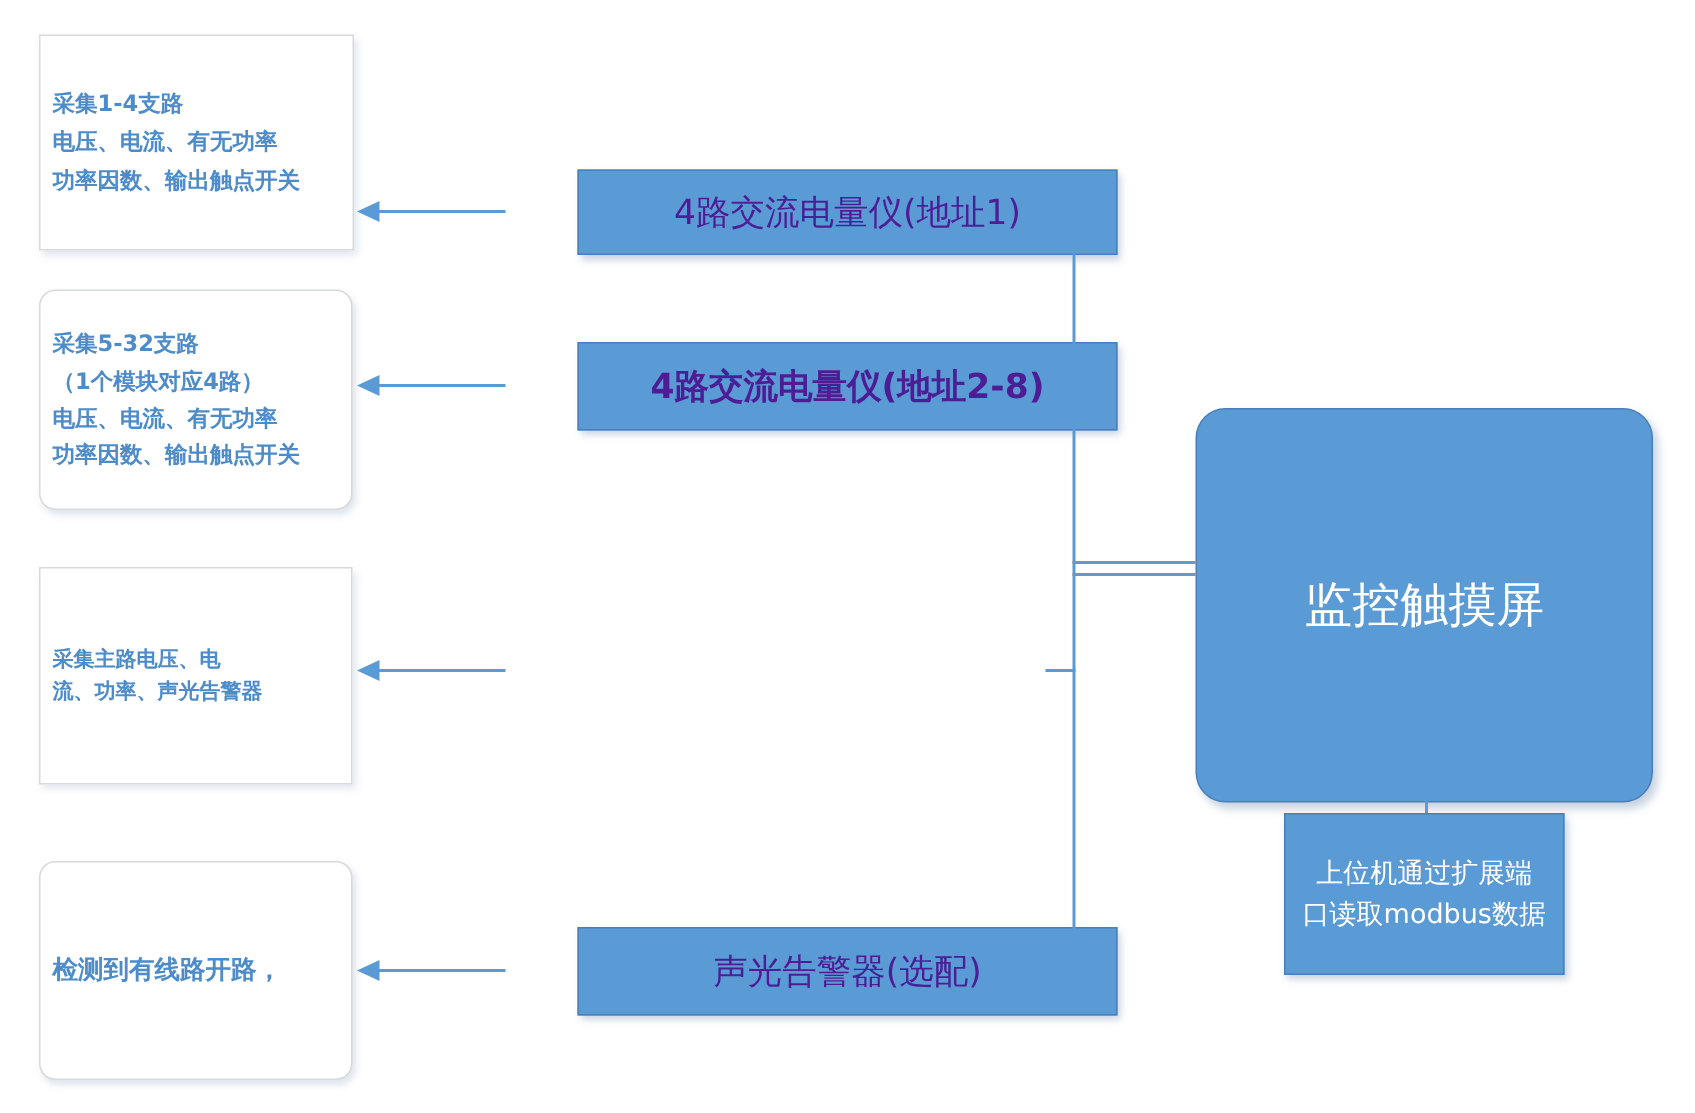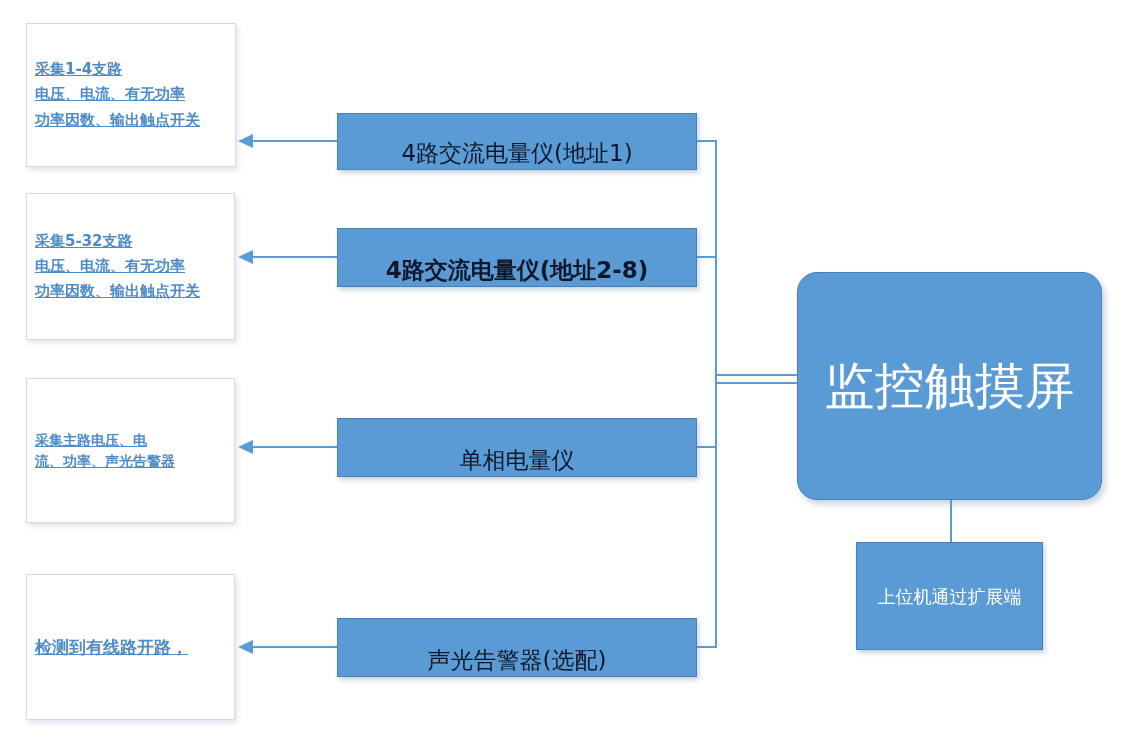--- a/index.html
+++ b/index.html
@@ -13,47 +13,47 @@
   
   .wbox {
     position:absolute;
     background:#ffffff;
     border:1px solid #d9d9d9;
     box-shadow:2px 3px 5px rgba(150,170,195,0.30);
     display:flex; flex-direction:column; justify-content:center;
     padding-left:8px; box-sizing:border-box;
     color:#4d8bc9; font-weight:bold;
     text-align:left;
-    text-decoration:underline;
   }
   .wbox span { display:block; }
   
   .bbox {
     position:absolute;
     background:#5b9bd5;
     border:1px solid #4a7ebb;
     box-shadow:2px 3px 5px rgba(130,155,185,0.45);
-    color:#0f172a;
-    display:flex; align-items:flex-end; justify-content:center;
+    color:#4c1d95;
+    display:flex; align-items:center; justify-content:center;
     box-sizing:border-box;
     font-size:23px;
     text-align:center;
+    margin-left:48px;
   }
   
   .mainbox {
     position:absolute;
-    left:797px; top:272px; width:305px; height:228px;
+    left:797px; top:272px; width:305px; height:263px;
     background:#5b9bd5;
     border:1px solid #4a7ebb;
     border-radius:20px;
     box-shadow:3px 4px 6px rgba(130,155,185,0.45);
     color:#ffffff;
     display:flex; align-items:center; justify-content:center;
     box-sizing:border-box;
-    font-size:50px;
+    font-size:32px;
   }
   
   .notebox {
     position:absolute;
     left:856px; top:542px; width:187px; height:108px;
     background:#5b9bd5;
     border:1px solid #4a7ebb;
     box-shadow:2px 3px 5px rgba(130,155,185,0.45);
     color:#ffffff;
     display:flex; flex-direction:column; align-items:center; justify-content:center;
@@ -75,57 +75,56 @@
 <body>
 
 <div class="canvas">
 
   <div class="wbox" style="left:26px; top:23px; width:210px; height:144px; font-size:15px; line-height:1.7;">
     <span>采集1-4支路</span>
     <span>电压、电流、有无功率</span>
     <span>功率因数、输出触点开关</span>
   </div>
 
-  <div class="wbox" style="left:26px; top:193px; width:209px; height:147px; font-size:15px; line-height:1.65;">
+  <div class="wbox" style="left:26px; top:193px; width:209px; height:147px; font-size:15px; line-height:1.65;border-radius:11px;">
     <span>采集5-32支路</span>
+    <span>（1个模块对应4路）</span>
     <span>电压、电流、有无功率</span>
     <span>功率因数、输出触点开关</span>
   </div>
 
   <div class="wbox" style="left:26px; top:378px; width:209px; height:145px; font-size:14px; line-height:1.5;">
     <span>采集主路电压、电</span>
     <span>流、功率、声光告警器</span>
   </div>
 
-  <div class="wbox" style="left:26px; top:574px; width:209px; height:146px; font-size:17px; line-height:1.55;">
+  <div class="wbox" style="left:26px; top:574px; width:209px; height:146px; font-size:17px; line-height:1.55;border-radius:11px;">
     <span>检测到有线路开路，</span>
   </div>
 
   <div class="bbox" style="left:337px; top:113px; width:360px; height:57px;">
     <span>4路交流电量仪(地址1)</span>
   </div>
 
   <div class="bbox" style="left:337px; top:228px; width:360px; height:59px;font-weight:bold;">
     <span>4路交流电量仪(地址2-8)</span>
   </div>
 
-  <div class="bbox" style="left:337px; top:418px; width:360px; height:59px;">
-    <span>单相电量仪</span>
-  </div>
 
   <div class="bbox" style="left:337px; top:618px; width:360px; height:59px;">
     <span>声光告警器(选配)</span>
   </div>
 
   <div class="mainbox">
     <span>监控触摸屏</span>
   </div>
 
   <div class="notebox">
     <span>上位机通过扩展端</span>
+    <span>口读取modbus数据</span>
   </div>
 
   <div class="line" style="left:252px; top:140px; width:85px; height:2px;"></div>
   <div class="arrowhead" style="left:238px; top:134px;"></div>
 
   <div class="line" style="left:252px; top:256px; width:85px; height:2px;"></div>
   <div class="arrowhead" style="left:238px; top:250px;"></div>
 
   <div class="line" style="left:252px; top:446px; width:85px; height:2px;"></div>
   <div class="arrowhead" style="left:238px; top:440px;"></div>

